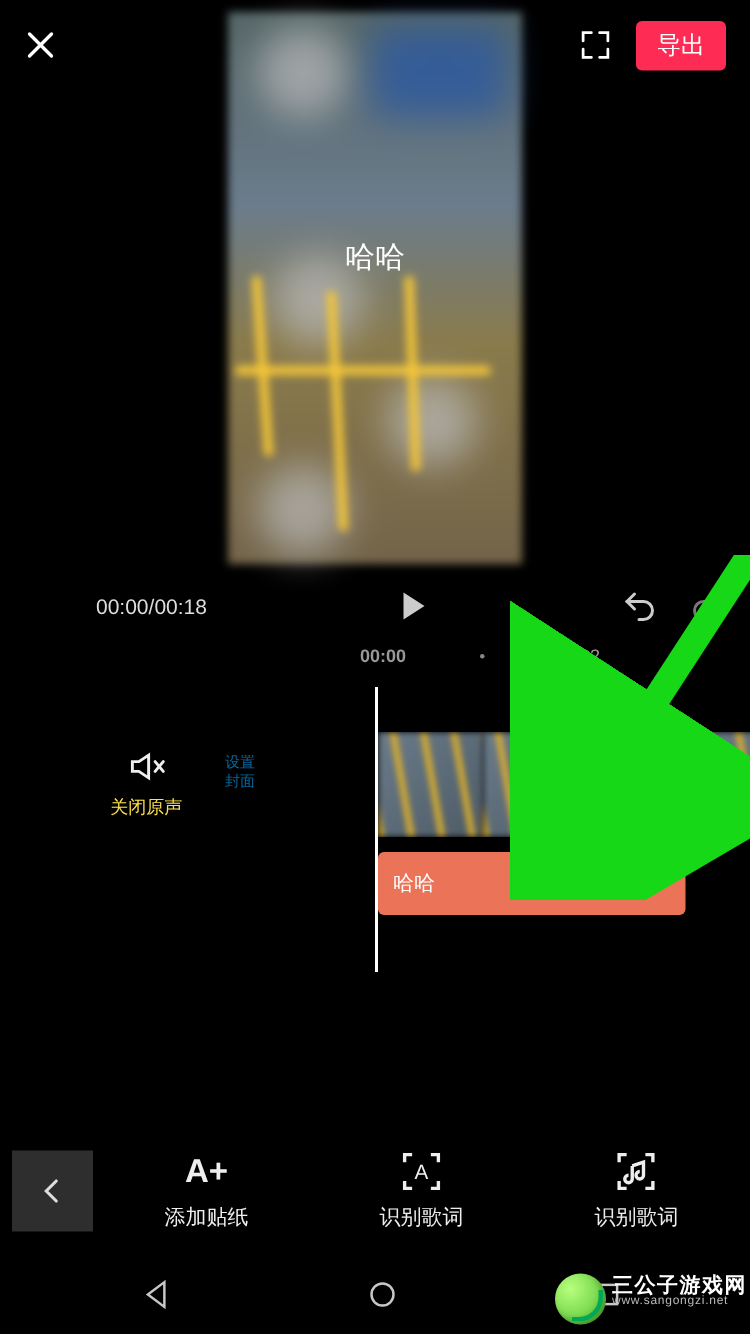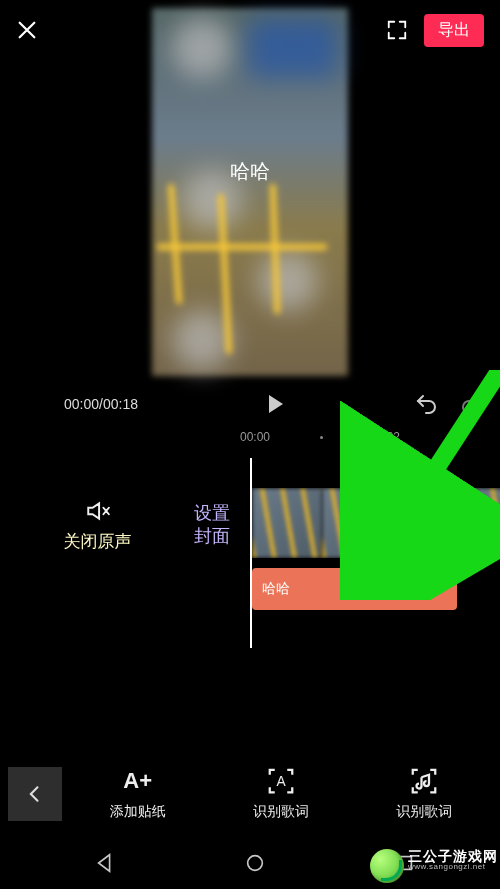--- a/index.html
+++ b/index.html
@@ -36,32 +36,32 @@
   
   .playrow { position: absolute; top: 384px; left: 0; right: 0; height: 40px; display: flex; align-items: center; padding: 0 16px; color:#aaa; font-size:14px;}
   .playrow .time { flex: 0 0 auto; color:#ddd;margin-left:48px; }
   .playrow .center { flex: 1; display:flex; justify-content:center;}
   .play-tri { width:0;height:0;border-left:14px solid #ccc;border-top:9px solid transparent;border-bottom:9px solid transparent;}
   .playrow .right { display:flex; gap:22px; align-items:center; }
   .undo-ic, .redo-ic { width:24px;height:24px;}
 
   
   .ruler { position:absolute; top:430px; left:0; right:0; height:24px; color:#999; font-size:12px; }
-  .ruler .t0{position:absolute; left:240px;}
+  .ruler .t0{position:absolute; left:240px;font-weight:bold;}
   .ruler .dot1{position:absolute; left:320px; top:6px; width:3px;height:3px;background:#888;border-radius:50%;}
   .ruler .t2{position:absolute; left:370px;}
   .ruler .dot2{position:absolute; left:455px; top:6px; width:3px;height:3px;background:#888;border-radius:50%;}
 
   
   .timeline { position:absolute; top:458px; left:0; right:0; height:200px; }
   .playhead { position:absolute; left:250px; top:0; width:2px; height:190px; background:#fff; }
   .mute-col { position:absolute; left:60px; top:40px; width:75px; text-align:center; }
   .mute-col .ic{ width:26px;height:26px; margin:0 auto 6px; }
-  .mute-col .lbl{ font-size:17px; color:#fef9c3; }
-  .cover-col { position:absolute; left:150px; top:44px; width:80px; text-align:right; font-size:18px; color:#c4b5fd; line-height:1.3;}
+  .mute-col .lbl{ font-size:12px; color:#fde047; }
+  .cover-col { position:absolute; left:150px; top:44px; width:80px; text-align:left; font-size:10px; color:#0369a1; line-height:1.3;}
   .track { position:absolute; left:252px; top:30px; right:0; height:70px; display:flex; overflow:hidden; }
   .thumb { width:70px;height:70px; background:linear-gradient(135deg,#6b7b8a,#4d5b66); filter:blur(2px); position:relative; flex-shrink:0;}
   .thumb::after{content:"";position:absolute;inset:0;background:
     repeating-linear-gradient(80deg,#e2b228 0 4px,transparent 4px 20px);}
   .add-clip { position:absolute; right:6px; top:42px; width:44px;height:44px; background:#fff; border-radius:50%; display:flex;align-items:center;justify-content:center; color:#000; font-size:30px; box-shadow:0 2px 6px rgba(0,0,0,.6); }
   .text-track { position:absolute; left:252px; top:110px; width:205px; height:42px; background:#eb7357; border-radius:4px; padding:4px 10px; color:#fff; font-size:14px; display:flex; align-items:center;}
 
   
   .ann-arrow { position:absolute; z-index:80; pointer-events:none; }
 

